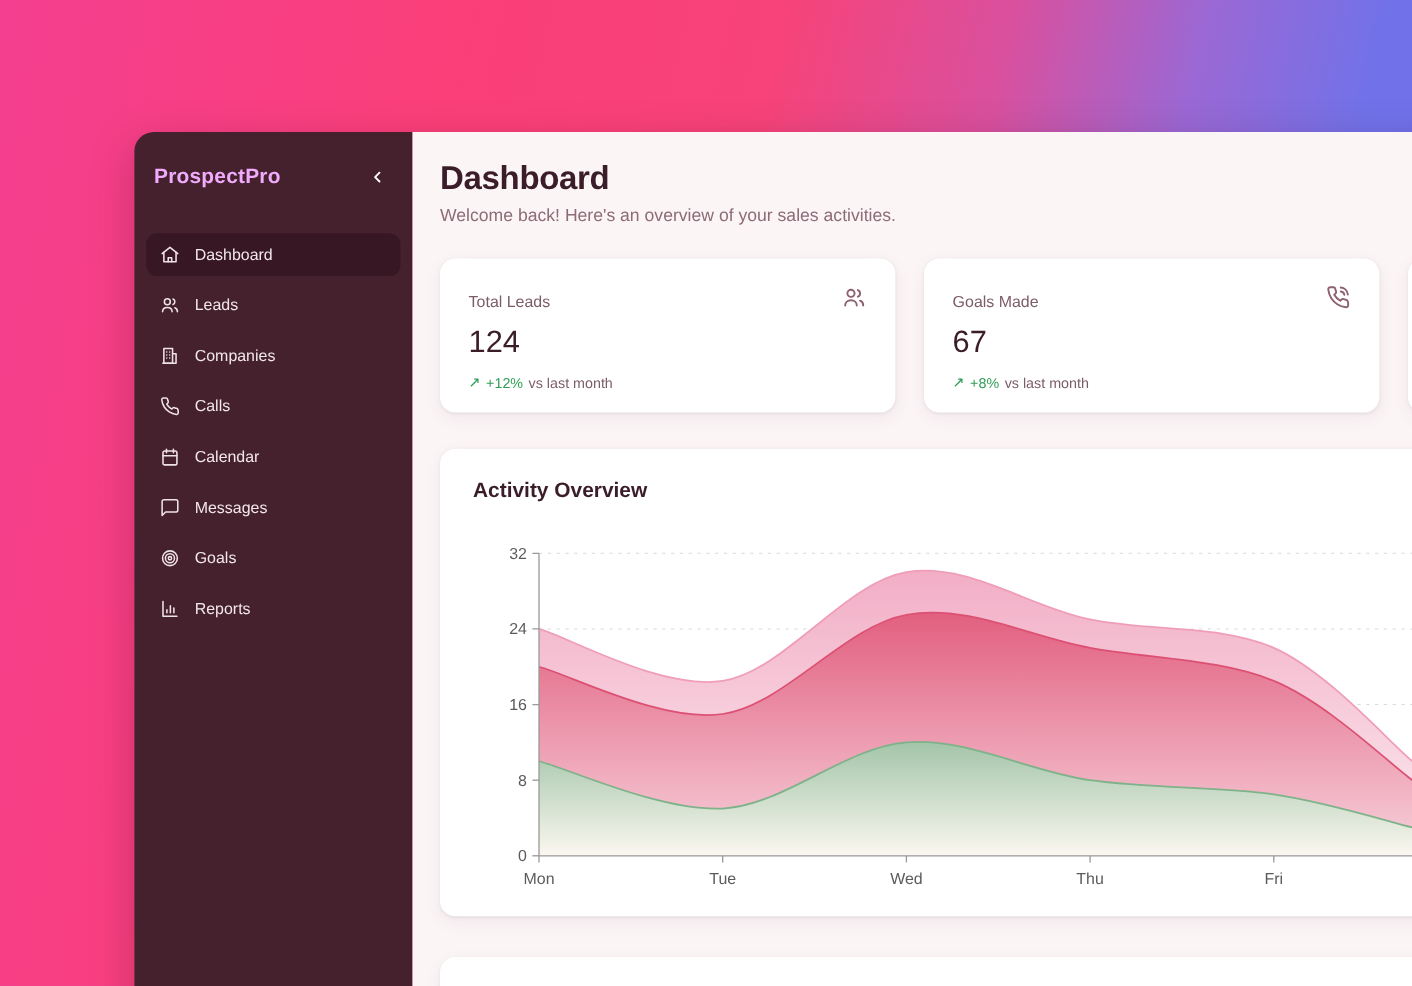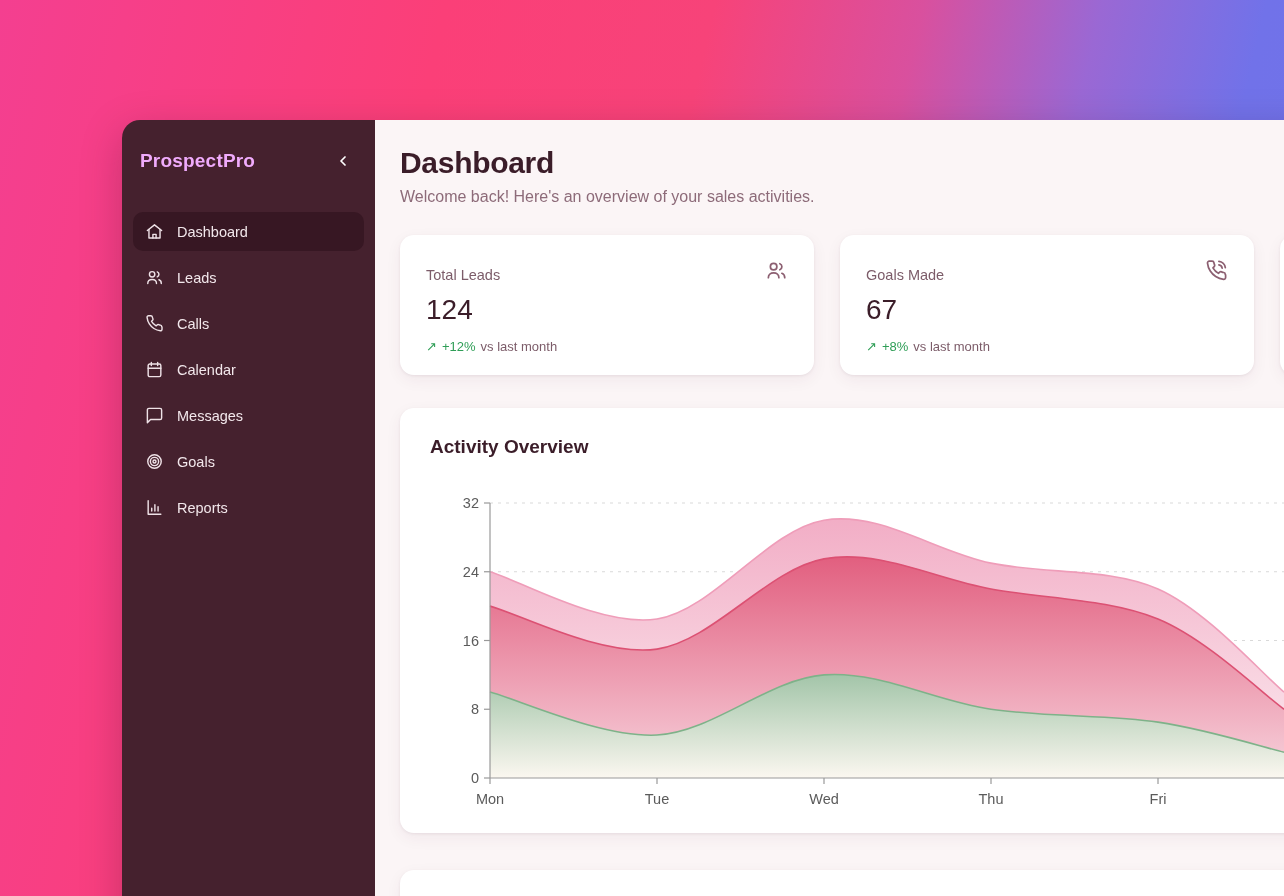--- a/index.html
+++ b/index.html
@@ -81,20 +81,30 @@
               <path d="M3.5 19.5c0-3.1 2.4-5 5.5-5s5.5 1.9 5.5 5"></path>
               <path d="M15.5 4.9a3.4 3.4 0 0 1 0 6.3"></path>
               <path d="M17.6 14.9c2 .7 3 2.4 3 4.6"></path>
             </svg>
           </span>
           <span>Leads</span>
         </div>
         <div class="nav-item">
           <span class="ico">
             <svg viewBox="0 0 24 24" fill="none" stroke="currentColor" stroke-width="1.8" stroke-linecap="round" stroke-linejoin="round">
+              <rect x="5" y="3.5" width="10" height="17"></rect>
+              <path d="M15 9.5h4v11H3.8"></path>
+              <path d="M8.3 7.5h.01M11.7 7.5h.01M8.3 11h.01M11.7 11h.01M8.3 14.5h.01M11.7 14.5h.01"></path>
+            </svg>
+          </span>
+          <span>Companies</span>
+        </div>
+        <div class="nav-item">
+          <span class="ico">
+            <svg viewBox="0 0 24 24" fill="none" stroke="currentColor" stroke-width="1.8" stroke-linecap="round" stroke-linejoin="round">
               <path d="M21.5 16.7v2.6a1.9 1.9 0 0 1-2.1 1.9 18.9 18.9 0 0 1-8.2-2.9 18.6 18.6 0 0 1-5.7-5.7A18.9 18.9 0 0 1 2.6 4.3 1.9 1.9 0 0 1 4.5 2.2h2.9a1.9 1.9 0 0 1 1.9 1.6c.1.8.3 1.5.7 2.2a1.9 1.9 0 0 1-.4 2L8.3 9.3a15.2 15.2 0 0 0 5.7 5.7l1.3-1.2a1.9 1.9 0 0 1 2-.4c.7.3 1.4.6 2.2.7a1.9 1.9 0 0 1 1.6 1.9z"></path>
             </svg>
           </span>
           <span>Calls</span>
         </div>
         <div class="nav-item">
           <span class="ico">
             <svg viewBox="0 0 24 24" fill="none" stroke="currentColor" stroke-width="1.8" stroke-linecap="round" stroke-linejoin="round">
               <rect x="4" y="5" width="16" height="16" rx="2"></rect>
               <path d="M16 3v4M8 3v4M4 10.5h16"></path>

